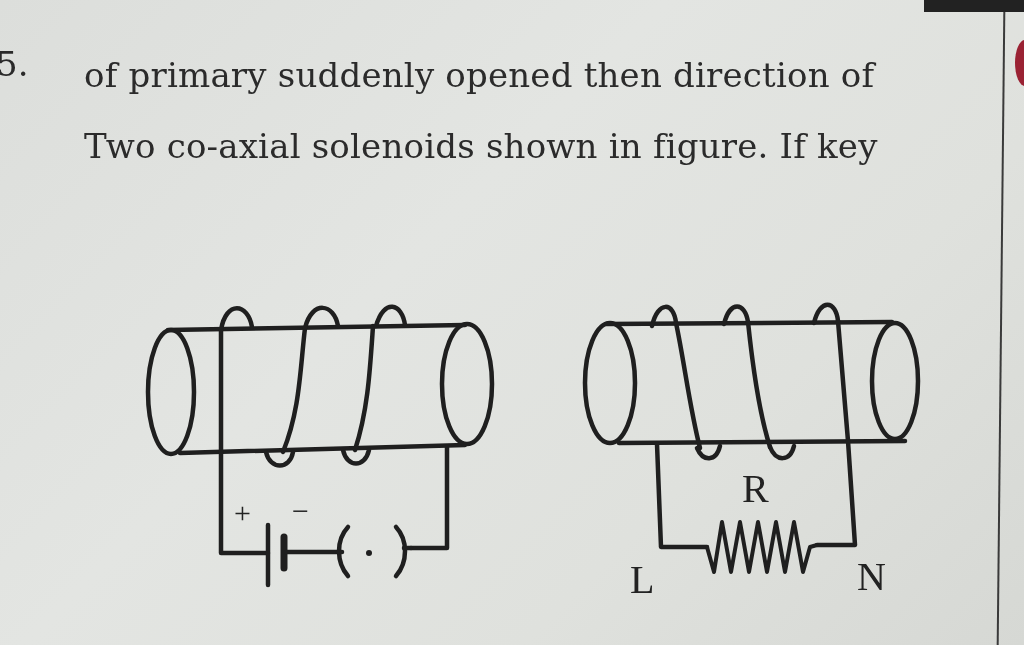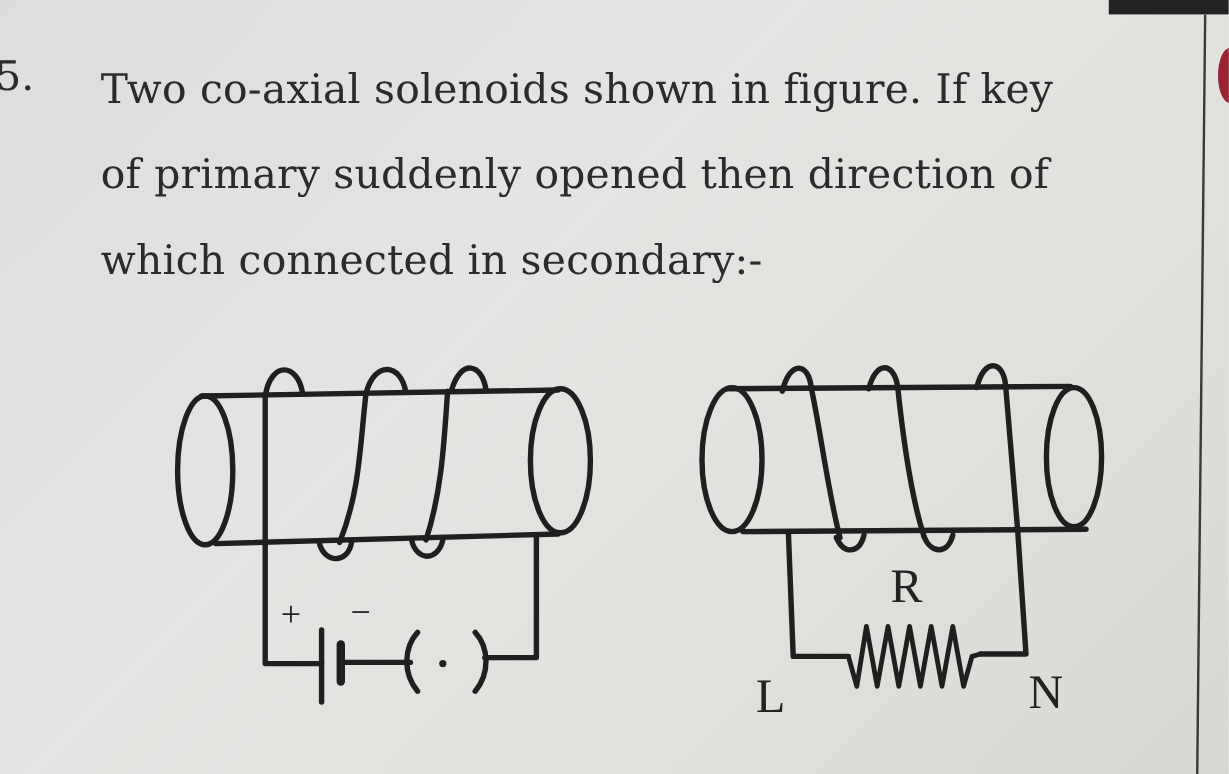--- a/index.html
+++ b/index.html
@@ -40,23 +40,22 @@
 
 <div class="page">
 
   <div class="topbar"></div>
   <div class="vrule"></div>
   <div class="redmark"></div>
 
   <div class="qnum">5.</div>
 
   <div class="question">
+    <span class="line">of primary suddenly opened then direction of</span>
     <span class="line">Two co-axial solenoids shown in figure. If key</span>
-    <span class="line">of primary suddenly opened then direction of</span>
-    <span class="line">which connected in secondary:-</span>
   </div>
 
   <svg class="fig" width="1024" height="645" viewBox="0 0 1024 645" fill="none" stroke="#1f1f1f" stroke-width="4.5" stroke-linecap="round" stroke-linejoin="round">
 
     <g>
 
       <line x1="168" y1="330" x2="465" y2="325"></line>
       <line x1="180" y1="453" x2="465" y2="445"></line>
       <ellipse cx="171" cy="392" rx="23" ry="62"></ellipse>
       <ellipse cx="467" cy="384" rx="25" ry="60"></ellipse>

